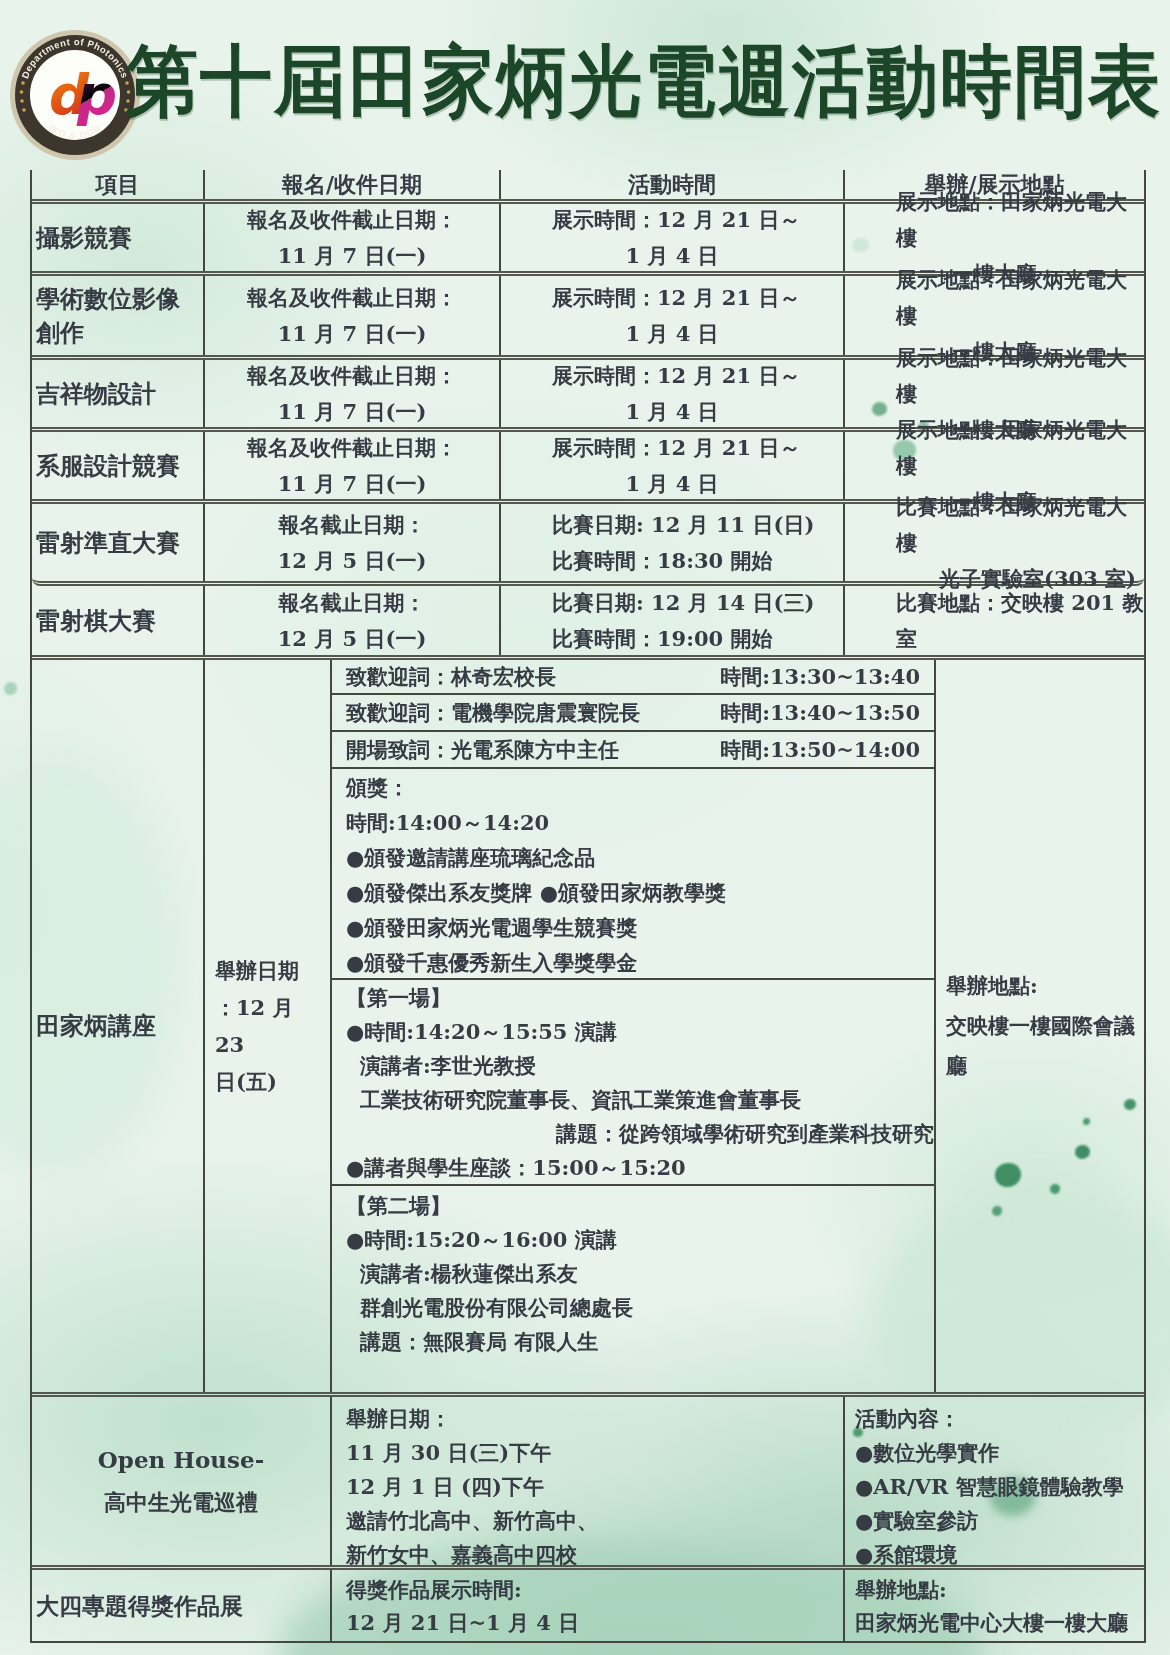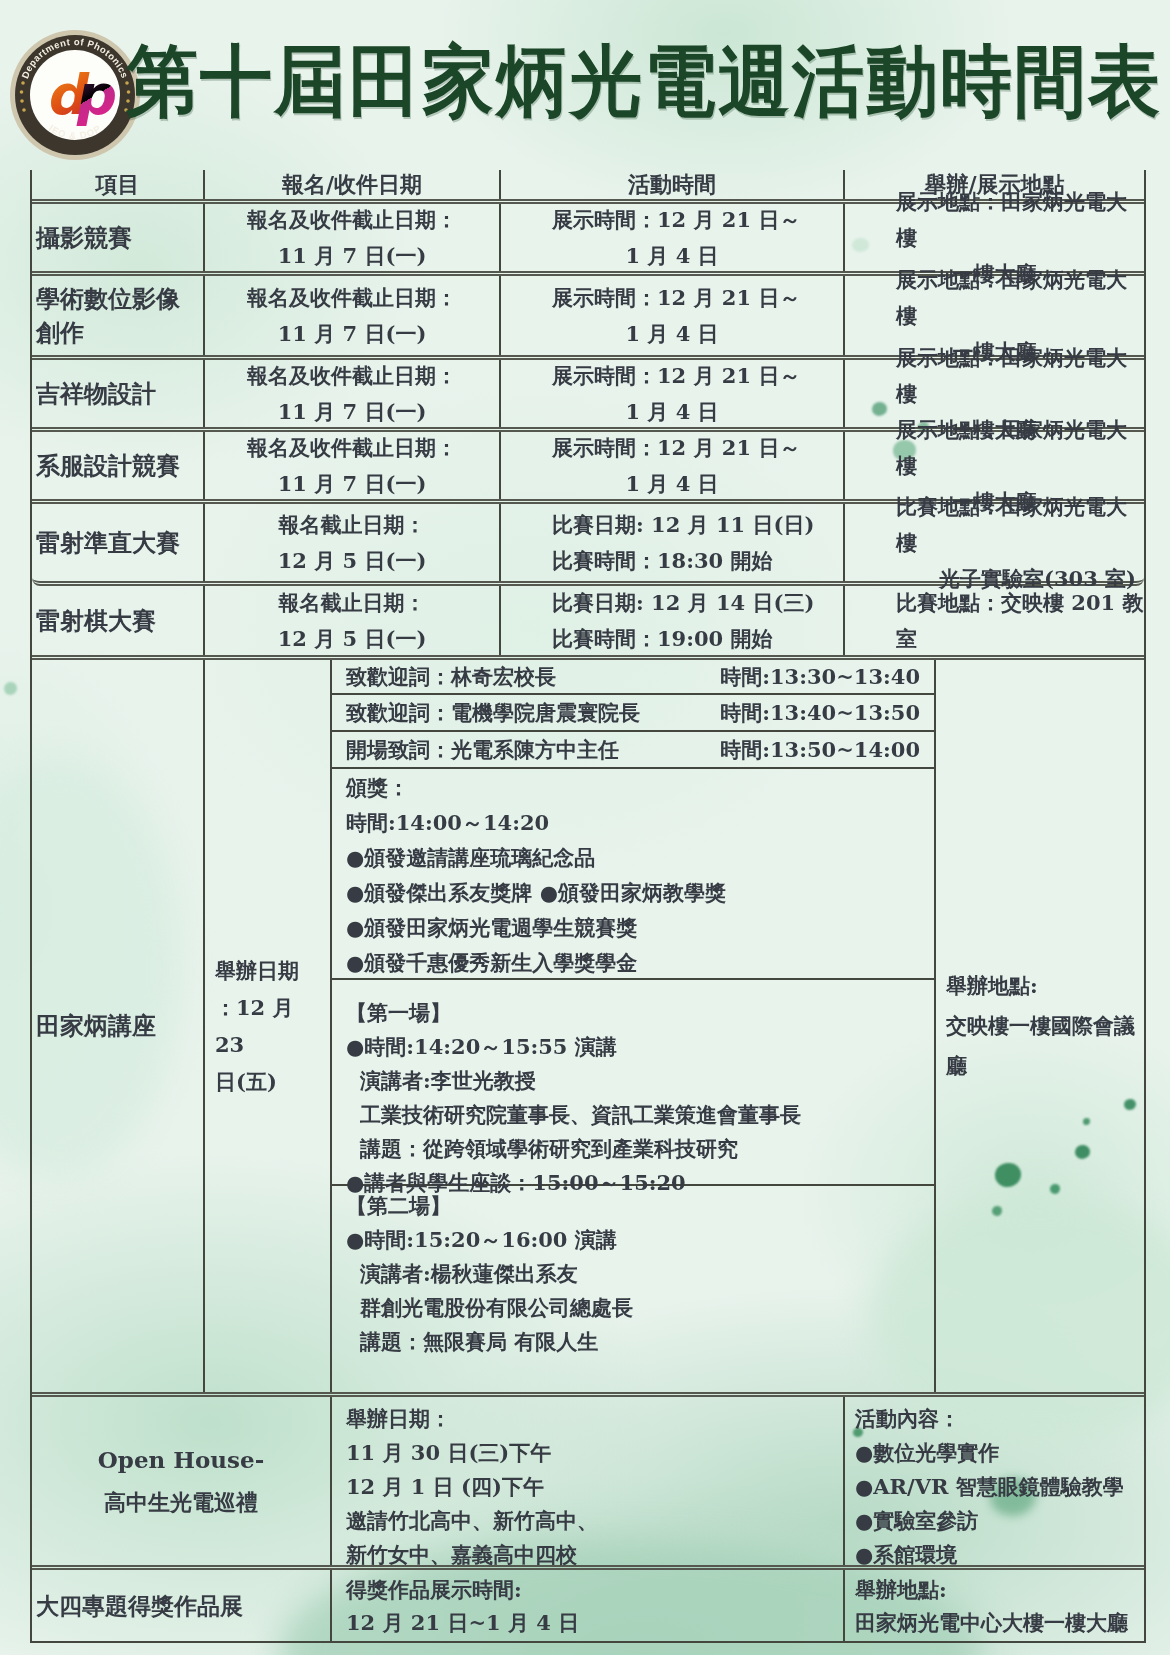--- a/index.html
+++ b/index.html
@@ -277,26 +277,26 @@
           <span>時間:13:50~14:00</span>
         </div>
         <div class="sub block" style="height:211px;padding-top:1px;">
           <div class="ln">頒獎：</div>
           <div class="ln">時間:14:00～14:20</div>
           <div class="ln">●頒發邀請講座琉璃紀念品</div>
           <div class="ln">●頒發傑出系友獎牌 ●頒發田家炳教學獎</div>
           <div class="ln">●頒發田家炳光電週學生競賽獎</div>
           <div class="ln">●頒發千惠優秀新生入學獎學金</div>
         </div>
-        <div class="sub block" style="height:206px;padding-top:16px;">
+        <div class="sub block" style="height:206px;padding-top:1px;">
           <div class="ln" style="line-height:34px;">【第一場】</div>
           <div class="ln" style="line-height:34px;">●時間:14:20～15:55 演講</div>
           <div class="ln ind" style="line-height:34px;">演講者:李世光教授</div>
           <div class="ln ind" style="line-height:34px;">工業技術研究院董事長、資訊工業策進會董事長</div>
-          <div class="ln ind" style="line-height:34px;">講題：從跨領域學術研究到產業科技研究</div>
+          <div class="ln ind" style="line-height:34px;text-align:right;">講題：從跨領域學術研究到產業科技研究</div>
           <div class="ln" style="line-height:34px;">●講者與學生座談：15:00～15:20</div>
         </div>
         <div class="sub block nb" style="height:209px;padding-top:3px;">
           <div class="ln" style="line-height:34px;">【第二場】</div>
           <div class="ln" style="line-height:34px;">●時間:15:20～16:00 演講</div>
           <div class="ln ind" style="line-height:34px;">演講者:楊秋蓮傑出系友</div>
           <div class="ln ind" style="line-height:34px;">群創光電股份有限公司總處長</div>
           <div class="ln ind" style="line-height:34px;">講題：無限賽局 有限人生</div>
         </div>
       </div>

